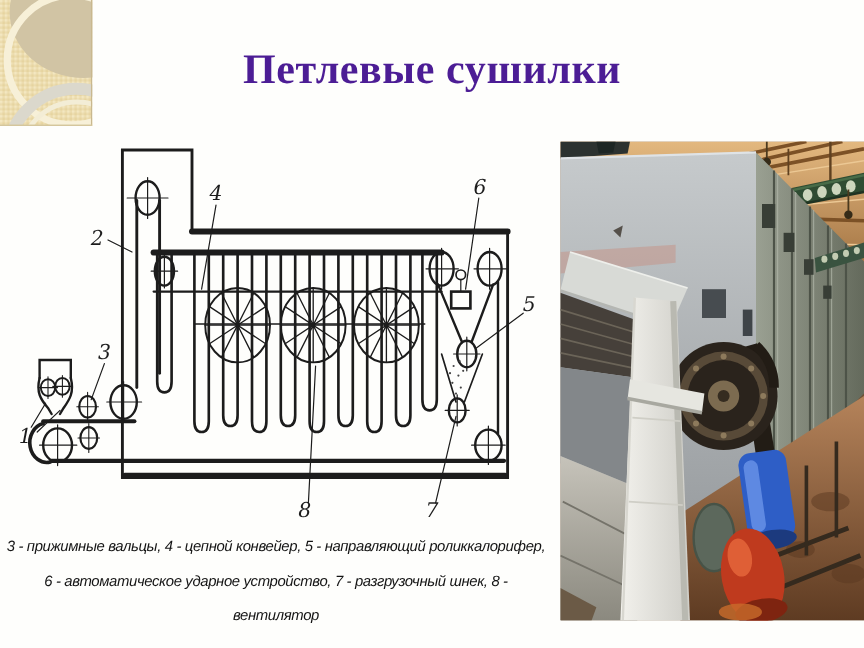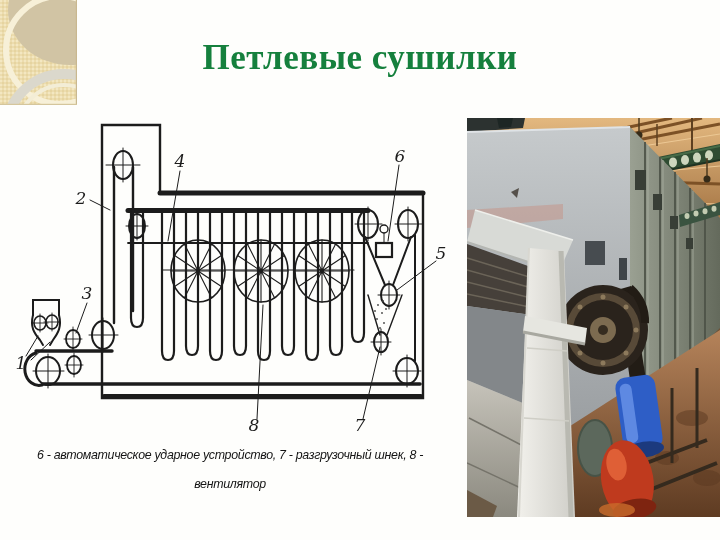--- a/index.html
+++ b/index.html
@@ -7,21 +7,21 @@
     position:relative;width:720px;height:540px;overflow:hidden;
     background:#fefefc;
     font-family:"Liberation Sans",sans-serif;
   }
   .corner-art{position:absolute;left:0;top:0;width:77px;height:105px;}
   .title{
     position:absolute;left:0;top:38px;width:720px;height:48px;
     text-align:center;
     font-family:"Liberation Serif",serif;
     font-weight:bold;font-size:35px;letter-spacing:.5px;
-    color:#15803d;
+    color:#4c1d95;
   }
   .diagram{position:absolute;left:0;top:113px;width:460px;height:322px;}
   .caption{
     position:absolute;left:2px;top:441px;width:456px;
     text-align:center;color:#141414;
     font-family:"Liberation Sans",sans-serif;
     font-style:italic;font-size:12.4px;line-height:29px;
     letter-spacing:-0.3px;
   }
   .photo{position:absolute;left:467px;top:118px;width:253px;height:399px;}
@@ -169,20 +169,21 @@
       <text x="87" y="186">3</text>
       <text x="180" y="54">4</text>
       <text x="441" y="146">5</text>
       <text x="400" y="49">6</text>
       <text x="360" y="318">7</text>
       <text x="254" y="318">8</text>
     </g>
   </svg>
 
   <div class="caption">
+    <div>3 - прижимные вальцы, 4 - цепной конвейер, 5 - направляющий роликкалорифер,</div>
     <div>6 - автоматическое ударное устройство, 7 - разгрузочный шнек, 8 - вентилятор</div>
   </div>
 
   <svg class="photo" viewBox="0 0 253 399" width="253" height="399" preserveAspectRatio="none">
     <defs>
       <linearGradient id="ceil" x1="0" y1="0" x2="0" y2="1">
         <stop offset="0" stop-color="#e3b87f"></stop>
           <stop offset="1" stop-color="#a07040"></stop>
       </linearGradient>
       <linearGradient id="wallg" x1="0" y1="0" x2="1" y2="0">

